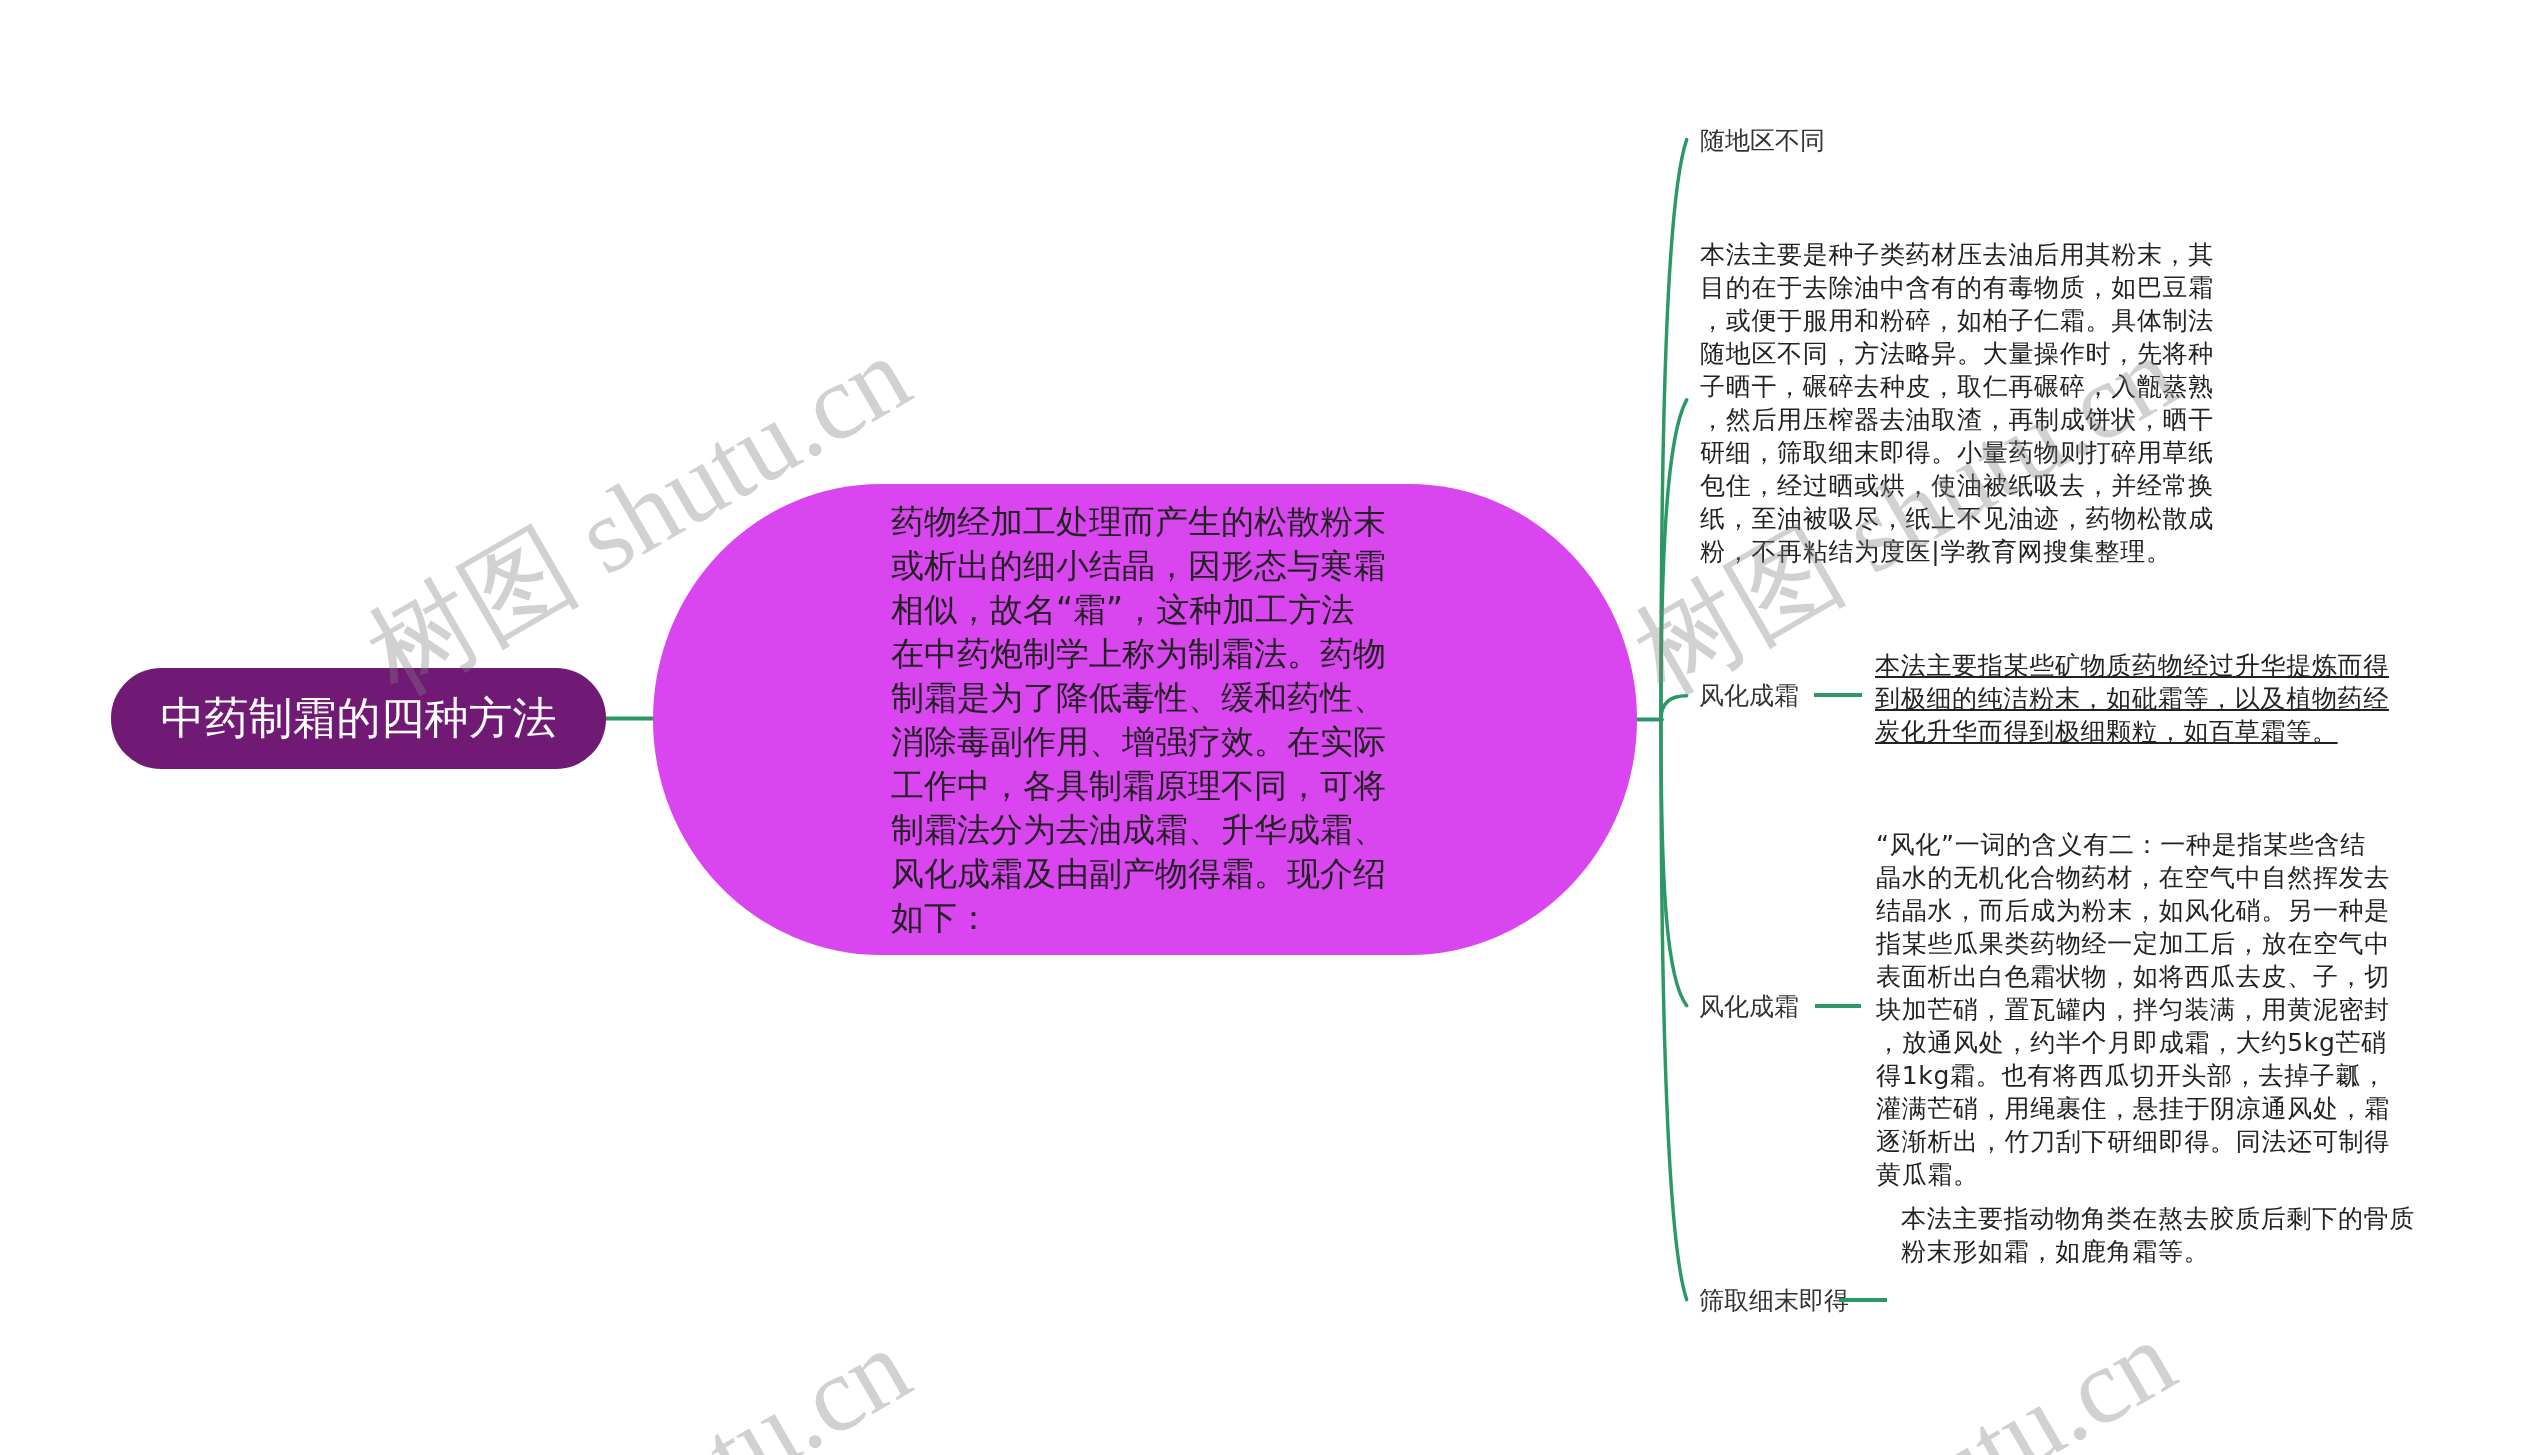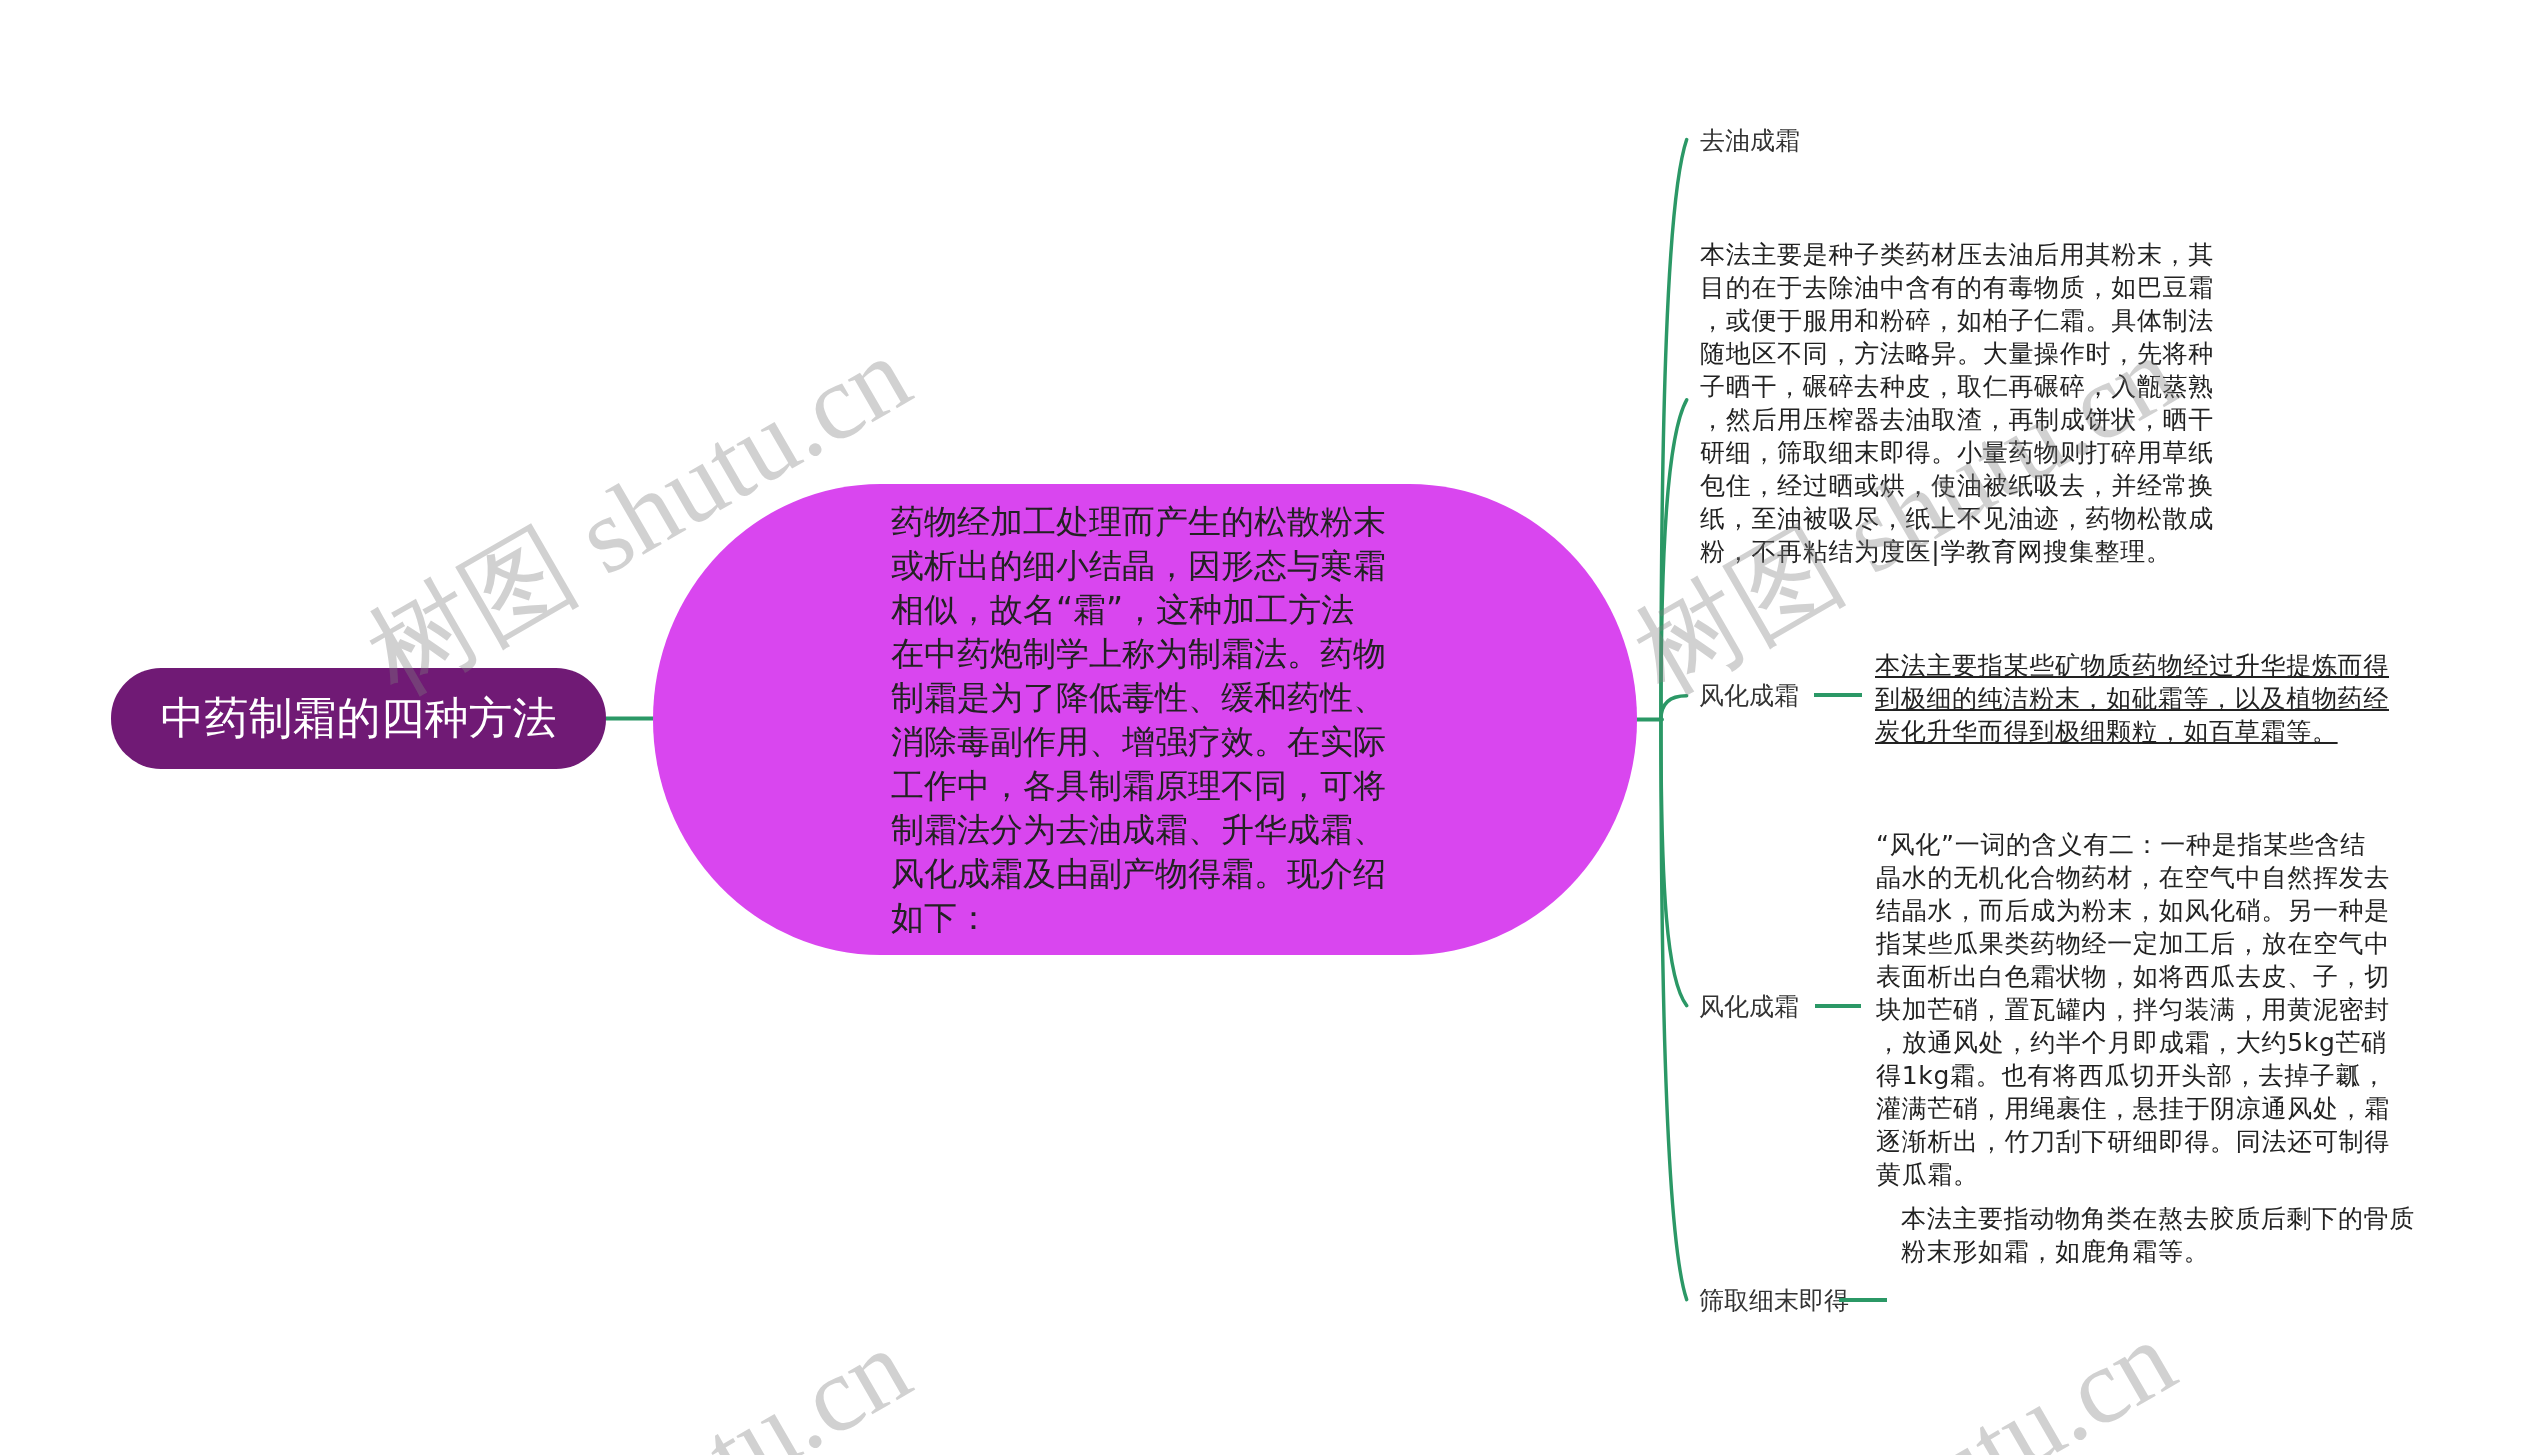--- a/index.html
+++ b/index.html
@@ -124,21 +124,21 @@
 相似，故名“霜”，这种加工方法
 在中药炮制学上称为制霜法。药物
 制霜是为了降低毒性、缓和药性、
 消除毒副作用、增强疗效。在实际
 工作中，各具制霜原理不同，可将
 制霜法分为去油成霜、升华成霜、
 风化成霜及由副产物得霜。现介绍
 如下：</div>
 </div>
 
-<div class="topic-label" style="left:1700px; top:124px;">去油成霜</div>
+<div class="topic-label" style="left:1700px; top:124px;">随地区不同</div>
 
 <div class="topic-body" style="left:1700px; top:238px;">本法主要是种子类药材压去油后用其粉末，其
 目的在于去除油中含有的有毒物质，如巴豆霜
 ，或便于服用和粉碎，如柏子仁霜。具体制法
 随地区不同，方法略异。大量操作时，先将种
 子晒干，碾碎去种皮，取仁再碾碎，入甑蒸熟
 ，然后用压榨器去油取渣，再制成饼状，晒干
 研细，筛取细末即得。小量药物则打碎用草纸
 包住，经过晒或烘，使油被纸吸去，并经常换
 纸，至油被吸尽，纸上不见油迹，药物松散成

